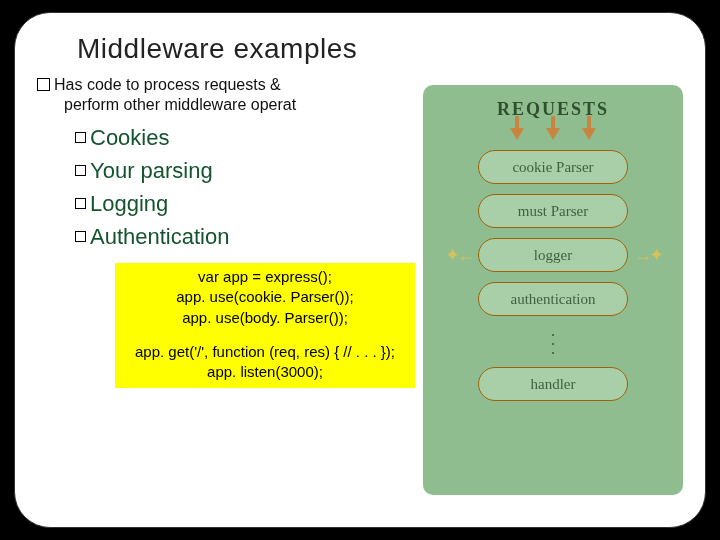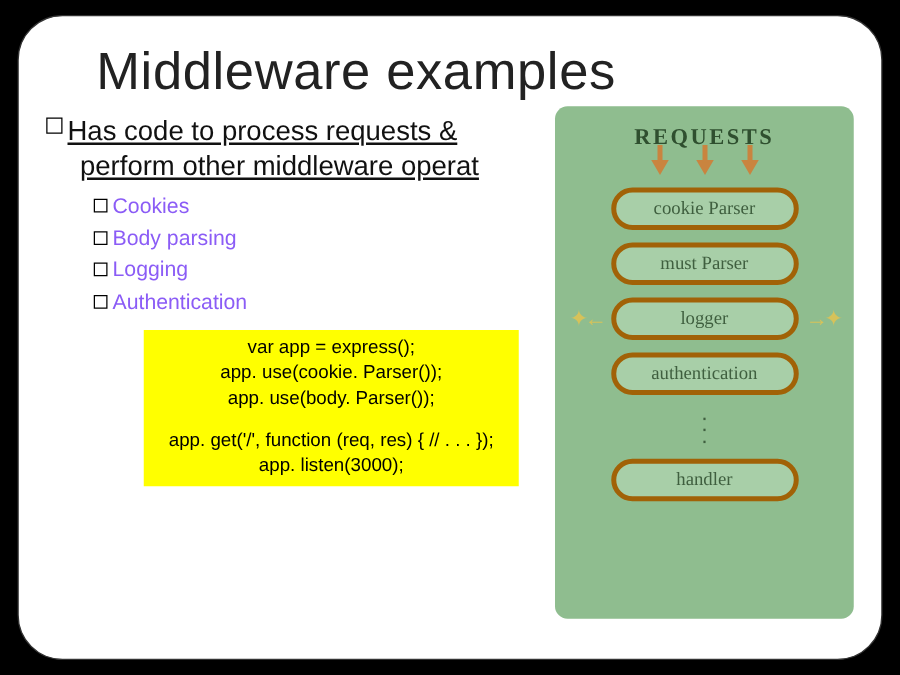--- a/index.html
+++ b/index.html
@@ -16,35 +16,34 @@
     top: 12px;
     left: 14px;
     width: 692px;
     height: 516px;
     background: #fff;
     border-radius: 36px;
     border: 1px solid #333;
     padding: 20px 22px 10px 22px;
   }
   .title {
-    font-size: 42px;
+    font-size: 28px;
     font-weight: 400;
     color: #222;
     margin-left: 40px;
     margin-bottom: 10px;
     letter-spacing: 0.5px;
   }
   .bullet-line {
     display: flex;
     align-items: flex-start;
-    font-size: 22px;
+    font-size: 16px;
     color: #111;
     margin-bottom: 0;
     line-height: 1.25;
-    text-decoration: underline;
   }
   .bullet-line .box {
     flex: 0 0 auto;
     margin-right: 4px;
     margin-top: 3px;
   }
   .box {
     display: inline-block;
     width: 13px;
     height: 13px;
@@ -57,42 +56,42 @@
     height: 11px;
   }
   .sub-list {
     margin-left: 38px;
     margin-top: 6px;
     margin-bottom: 10px;
   }
   .sub-item {
     display: flex;
     align-items: center;
-    font-size: 17px;
-    color: #8b5cf6;
+    font-size: 22px;
+    color: #14532d;
     line-height: 1.5;
   }
   .sub-item .box { margin-right: 4px; }
   .codebox {
     background: #ffff00;
     margin-left: 78px;
     margin-top: 4px;
     padding: 4px 8px 6px 8px;
     width: 300px;
     font-size: 15px;
     color: #000;
     line-height: 1.35;
     text-align: center;
   }
   .codebox .blank { height: 14px; }
   .diagram {
     position: absolute;
     right: 22px;
     top: 72px;
-    width: 239px;
+    width: 260px;
     height: 410px;
     background: #8fbd8f;
     border-radius: 10px;
     padding: 14px 12px 10px 12px;
     display: flex;
     flex-direction: column;
     align-items: center;
   }
   .req-label {
     font-family: Georgia, 'Times New Roman', serif;
@@ -119,21 +118,21 @@
     content: "";
     position: absolute;
     top: -24px; left: -2px;
     width: 4px; height: 14px;
     background: #c9843f;
   }
   .mw-box {
     width: 150px;
     height: 34px;
     background: #a8cfa8;
-    border: 4px solid #a16207;
+    border: 1px solid #a16207;
     border-radius: 17px;
     display: flex;
     align-items: center;
     justify-content: center;
     font-family: Georgia, serif;
     font-size: 15px;
     color: #3f5f3f;
     margin-bottom: 10px;
     position: relative;
   }
@@ -173,21 +172,21 @@
     </span>
   </div>
 
   <div class="sub-list">
     <div class="sub-item">
       <span class="box box-sm"></span>
       <span>Cookies</span>
     </div>
     <div class="sub-item">
       <span class="box box-sm"></span>
-      <span>Body parsing</span>
+      <span>Your parsing</span>
     </div>
     <div class="sub-item">
       <span class="box box-sm"></span>
       <span>Logging</span>
     </div>
     <div class="sub-item">
       <span class="box box-sm"></span>
       <span>Authentication</span>
     </div>
   </div>

